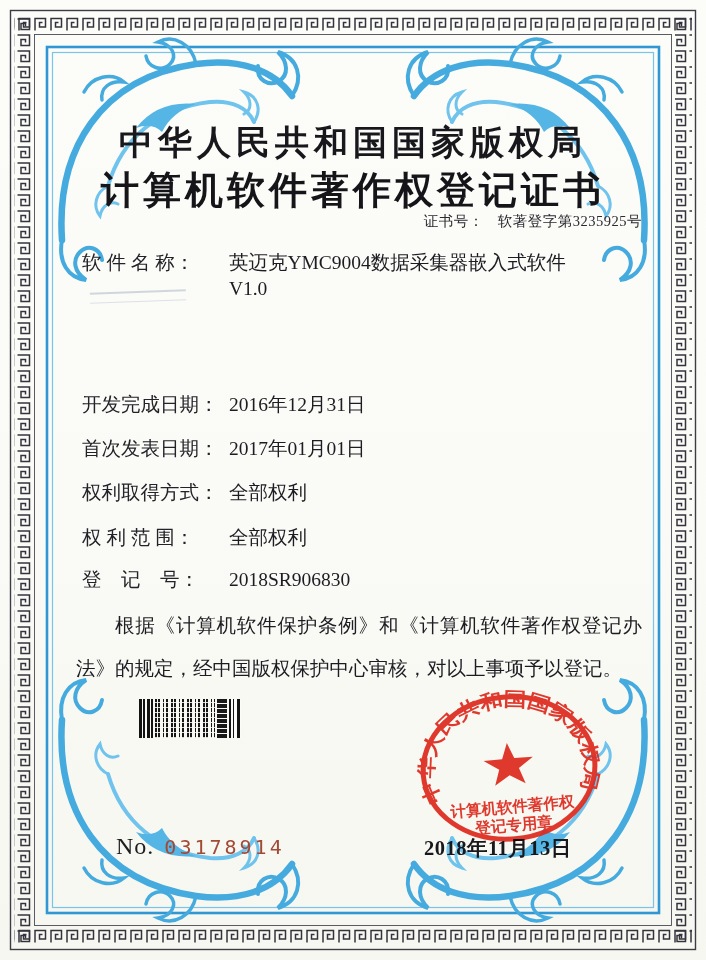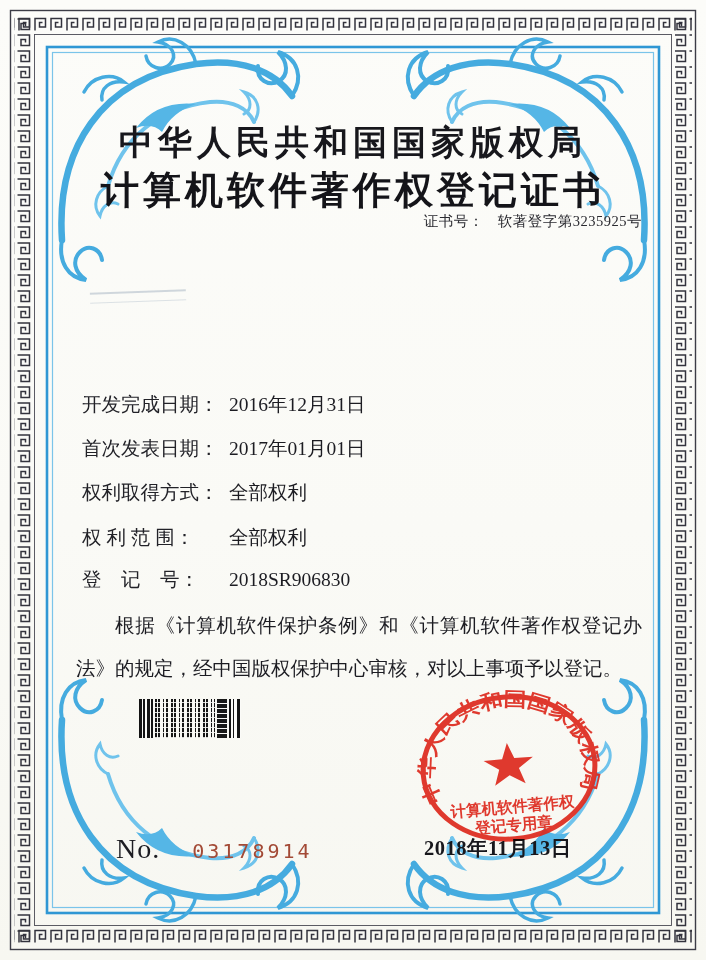--- a/index.html
+++ b/index.html
@@ -53,24 +53,24 @@
     display:flex;gap:2px;z-index:2;
   }
   .bc-g1{width:14px;background:repeating-linear-gradient(90deg,#141414 0 3px,#fafaf7 3px 4.5px,#141414 4.5px 6px,#fafaf7 6px 8px);}
   .bc-mid{flex:1;background-image:
     repeating-linear-gradient(0deg, rgba(250,250,247,.85) 0 1px, transparent 1px 5px),
     repeating-linear-gradient(90deg,#161616 0 2px,transparent 2px 3.5px,#161616 3.5px 5px,transparent 5px 8px,#161616 8px 9px,transparent 9px 11px,#161616 11px 13.5px,transparent 13.5px 16px);}
   .bc-solid{width:10px;background-color:#181818;background-image:repeating-linear-gradient(0deg,transparent 0 4px,#fafaf7 4px 5px);}
   .bc-g2{width:12px;background:repeating-linear-gradient(90deg,#141414 0 2px,#fbfbf8 2px 4px,#141414 4px 5px,#fbfbf8 5px 8px,#141414 8px 9.5px);}
 
   .no-line{position:absolute;left:116px;top:833px;z-index:2;white-space:nowrap;}
-  .no-label{font-size:28px;color:#1d1d22;letter-spacing:1px;}
+  .no-label{font-size:24px;color:#1d1d22;letter-spacing:1px;}
   .no-digits{
     font-family:"DejaVu Sans Mono",monospace;
-    font-size:20px;color:#a34a36;letter-spacing:3px;margin-left:28px;
+    font-size:20px;color:#a34a36;letter-spacing:3px;margin-left:6px;
   }
 
   .seal-date{
     position:absolute;left:424px;top:834px;width:170px;z-index:3;
     font-size:20.5px;font-weight:bold;color:#17171c;letter-spacing:.5px;
   }
   .seal{
     position:absolute;left:414px;top:690px;width:192px;height:166px;z-index:4;
     mix-blend-mode:multiply;opacity:.93;
   }
@@ -126,20 +126,24 @@
 
   <div class="content">
 
     <div class="issuer">中华人民共和国国家版权局</div>
     <div class="cert-title">计算机软件著作权登记证书</div>
 
     <div class="certno">
       <span>证书号：</span><span class="gap"></span><span>软著登字第3235925号</span>
     </div>
 
+    <div class="row" style="top:250px">
+      <span class="lbl">软 件 名 称：</span>
+      <span class="val"><span>英迈克YMC9004数据采集器嵌入式软件</span><span class="v2">V1.0</span></span>
+    </div>
     <div class="smudge"></div>
 
 
     <div class="row" style="top:392px">
       <span class="lbl">开发完成日期：</span>
       <span class="val">2016年12月31日</span>
     </div>
 
     <div class="row" style="top:436px">
       <span class="lbl">首次发表日期：</span>

